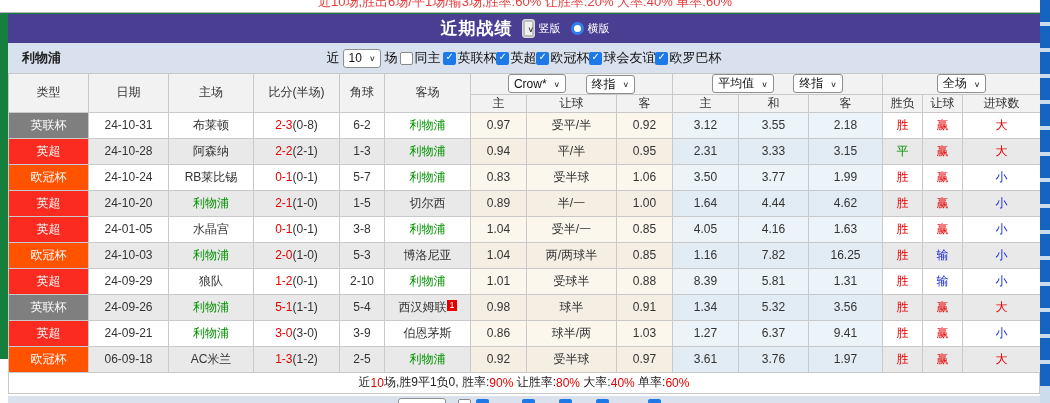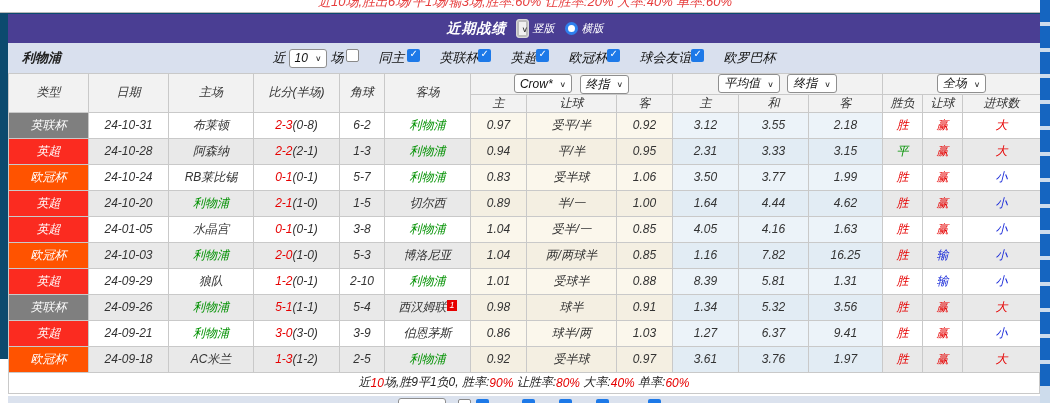--- a/index.html
+++ b/index.html
@@ -1,45 +1,45 @@
 <!DOCTYPE html>
 <html><head>
 <meta charset="utf-8">
 <style>
   * { margin:0; padding:0; box-sizing:border-box; }
   html,body { width:1050px; height:403px; overflow:hidden; background:#fff;
     font-family:"Liberation Sans","DejaVu Sans",sans-serif; }
-  .page { position:relative; width:1050px; height:359px; background:#0c4a6e;font-style:italic; }
+  .page { position:relative; width:1050px; height:359px; background:#15803d; }
 
   
   .top-strip { height:13px; overflow:hidden; border-bottom:1px solid #b9b9b9; background:#fff; }
   .top-strip .txt { margin-top:-7px; text-align:center; font-size:13px; color:#e63c3c; white-space:nowrap; }
 
   
   .banner { margin:1px 8px 0 8px; height:29px; background:#4a3e93; color:#fff;
     display:flex; align-items:center; justify-content:center; gap:9px; }
-  .banner .title { font-size:14px; font-weight:bold; letter-spacing:1px; }
+  .banner .title { font-size:17px; font-weight:bold; letter-spacing:1px; }
   .radio-group { display:flex; align-items:center; gap:10px; font-size:11px; }
   .radio-opt { display:flex; align-items:center; gap:4px; cursor:pointer; }
   .rd { width:13px; height:13px; border-radius:50%; display:inline-block; }
   .rd.sel { background:#f0f0f0; border:1px solid #d8d8d8; box-shadow:inset 0 0 0 2px #bdbdbd; }
   .rd.unsel { width:13px; height:13px; background:#fff; border:3px solid #2f80ed; }
 
   
   .filter-row { position:relative; margin:0 10px 0 8px; height:30px; background:#d9e0ee;
     display:flex; align-items:center; justify-content:center; gap:3px; font-size:13px; color:#111; }
   .team-label { position:absolute; left:14px; font-weight:bold; font-size:13px; color:#222; }
   .sel { display:inline-flex; align-items:center; background:#fff; border:1px solid #8f8f8f;
     border-radius:3px; padding:1px 5px; gap:7px; font-size:12px; color:#111; height:19px; white-space:nowrap; }
   .sel::after { content:"∨"; font-size:9px; color:#333; transform:scaleY(.85); }
   .cb { width:13px; height:13px; border-radius:2px; display:inline-block; vertical-align:-2px; position:relative; }
   .cb.on { background:#1d79e8; }
   .cb.on::after { content:"✓"; color:#fff; font-size:10px; font-weight:bold; position:absolute; left:2px; top:-1px; }
   .cb.off { background:#fff; border:1px solid #898989; }
-  .chk-item { display:inline-flex; align-items:flex-start; gap:19px; cursor:pointer; }
+  .chk-item { display:inline-flex; align-items:center; gap:1px; cursor:pointer; }
 
   
   table { width:1032px; margin-left:8px; border-collapse:collapse; table-layout:fixed; font-size:12px; color:#333; }
   td,th { border:1px solid #c9c9c9; text-align:center; vertical-align:middle;
     overflow:hidden; white-space:nowrap; font-weight:normal; }
   thead td { background:#f2f2f2; height:18px; }
   thead tr.sub td { height:16px; color:#333; }
   tbody td { height:26px; background:#fff; }
   tbody tr:nth-child(even) td { background:#e9e9e9; }
   tbody td.cream { background:#fbf7ec !important; }
@@ -52,21 +52,21 @@
   .lg-orange { background:#ff5300 !important; }
   .grn { color:#009100; }
   .score-full { color:#e60000; }
   .score-half { color:#333; }
   .c-red { color:#e60000; }
   .c-green { color:#009100; }
   .c-blue { color:#1627d8; }
   .badge { display:inline-block; background:#e60000; color:#fff; font-size:9px; line-height:11px;
     padding:0 2px; margin-left:1px; vertical-align:3px; }
   .grp-cell { text-align:center; }
-  .grp-cell .sel { margin:0 2px; }
+  .grp-cell .sel { margin:0 8px; }
 
   
   .summary { margin-left:8px; width:1032px; height:21px; border:1px solid #c9c9c9; border-top:none;
     display:flex; align-items:center; justify-content:center; font-size:12px; background:#fff; white-space:pre; }
   .seg-k { color:#222; } .seg-r { color:#e60000; }
 
   
   .next-strip { position:relative; margin:2px 10px 0 8px; height:8px; background:#dbe2ee; overflow:hidden; }
   .next-strip .psel { position:absolute; left:390px; top:2px; width:48px; height:20px;
     background:#fff; border:1px solid #8f8f8f; border-radius:3px; }
@@ -345,21 +345,21 @@
           <td class="cream">1.03</td>
           <td class="eu">1.27</td>
           <td class="eu">6.37</td>
           <td class="eu">9.41</td>
           <td class="c-red">胜</td>
           <td class="c-red">赢</td>
           <td class="c-blue">小</td>
         </tr>
         <tr>
           <td class="lg lg-orange">欧冠杯</td>
-          <td>24-09-18</td>
+          <td>06-09-18</td>
           <td>AC米兰</td>
           <td><span class="score-full">1-3</span><span class="score-half">(1-2)</span></td>
           <td>2-5</td>
           <td class="grn">利物浦</td>
           <td class="cream">0.92</td>
           <td class="cream">受半球</td>
           <td class="cream">0.97</td>
           <td class="eu">3.61</td>
           <td class="eu">3.76</td>
           <td class="eu">1.97</td>

